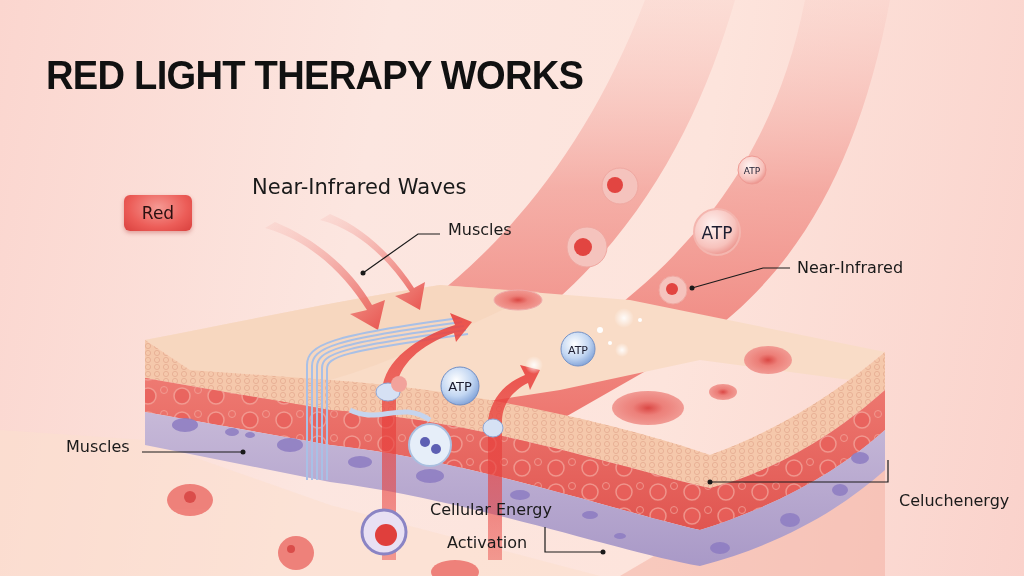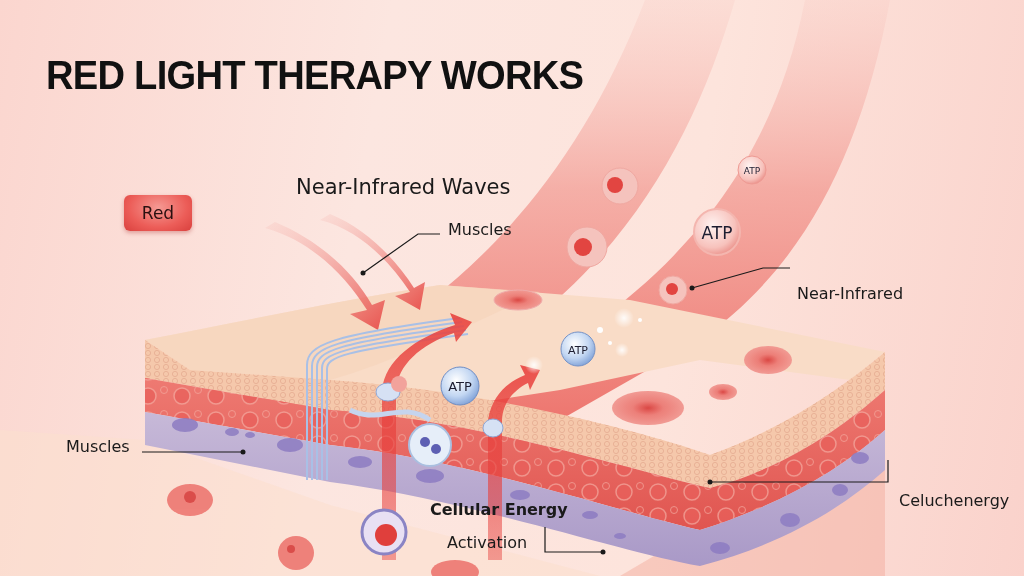--- a/index.html
+++ b/index.html
@@ -187,19 +187,19 @@
     <text x="460" y="391" font-size="13">ATP</text>
   </g>
 </svg>
 
 <h1 class="title">RED LIGHT THERAPY WORKS</h1>
 
 <div class="pill">
   <span>Red</span>
 </div>
 
-<div class="lbl" style="left:252px;top:175px;font-size:21px;margin-left:44px;">Near-Infrared Waves</div>
+<div class="lbl" style="left:252px;top:175px;font-size:21px;">Near-Infrared Waves</div>
 <div class="lbl" style="left:448px;top:220px;font-size:16px;">Muscles</div>
-<div class="lbl" style="left:797px;top:258px;font-size:16px;margin-top:26px;">Near-Infrared</div>
+<div class="lbl" style="left:797px;top:258px;font-size:16px;">Near-Infrared</div>
 <div class="lbl" style="left:66px;top:437px;font-size:16px;">Muscles</div>
 <div class="lbl" style="left:899px;top:455px;font-size:16px;margin-top:36px;">Celuchenergy</div>
-<div class="lbl" style="left:430px;top:500px;font-size:16px;font-weight:bold;">Cellular Energy</div>
+<div class="lbl" style="left:430px;top:500px;font-size:16px;">Cellular Energy</div>
 <div class="lbl" style="left:447px;top:533px;font-size:16px;">Activation</div>
 
 </body></html>

